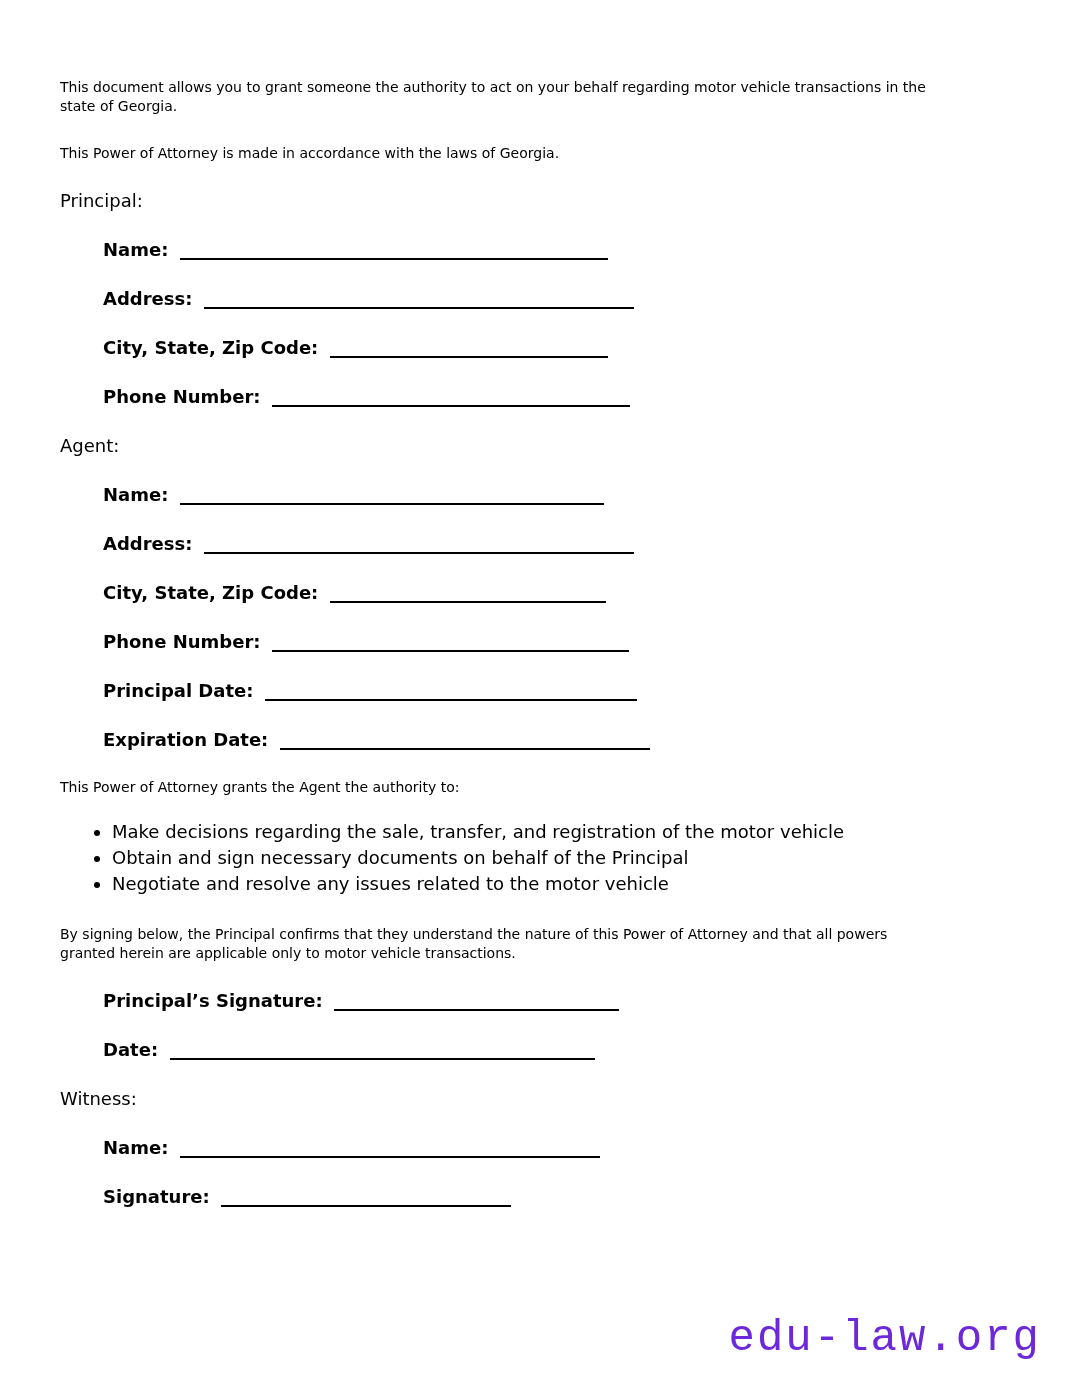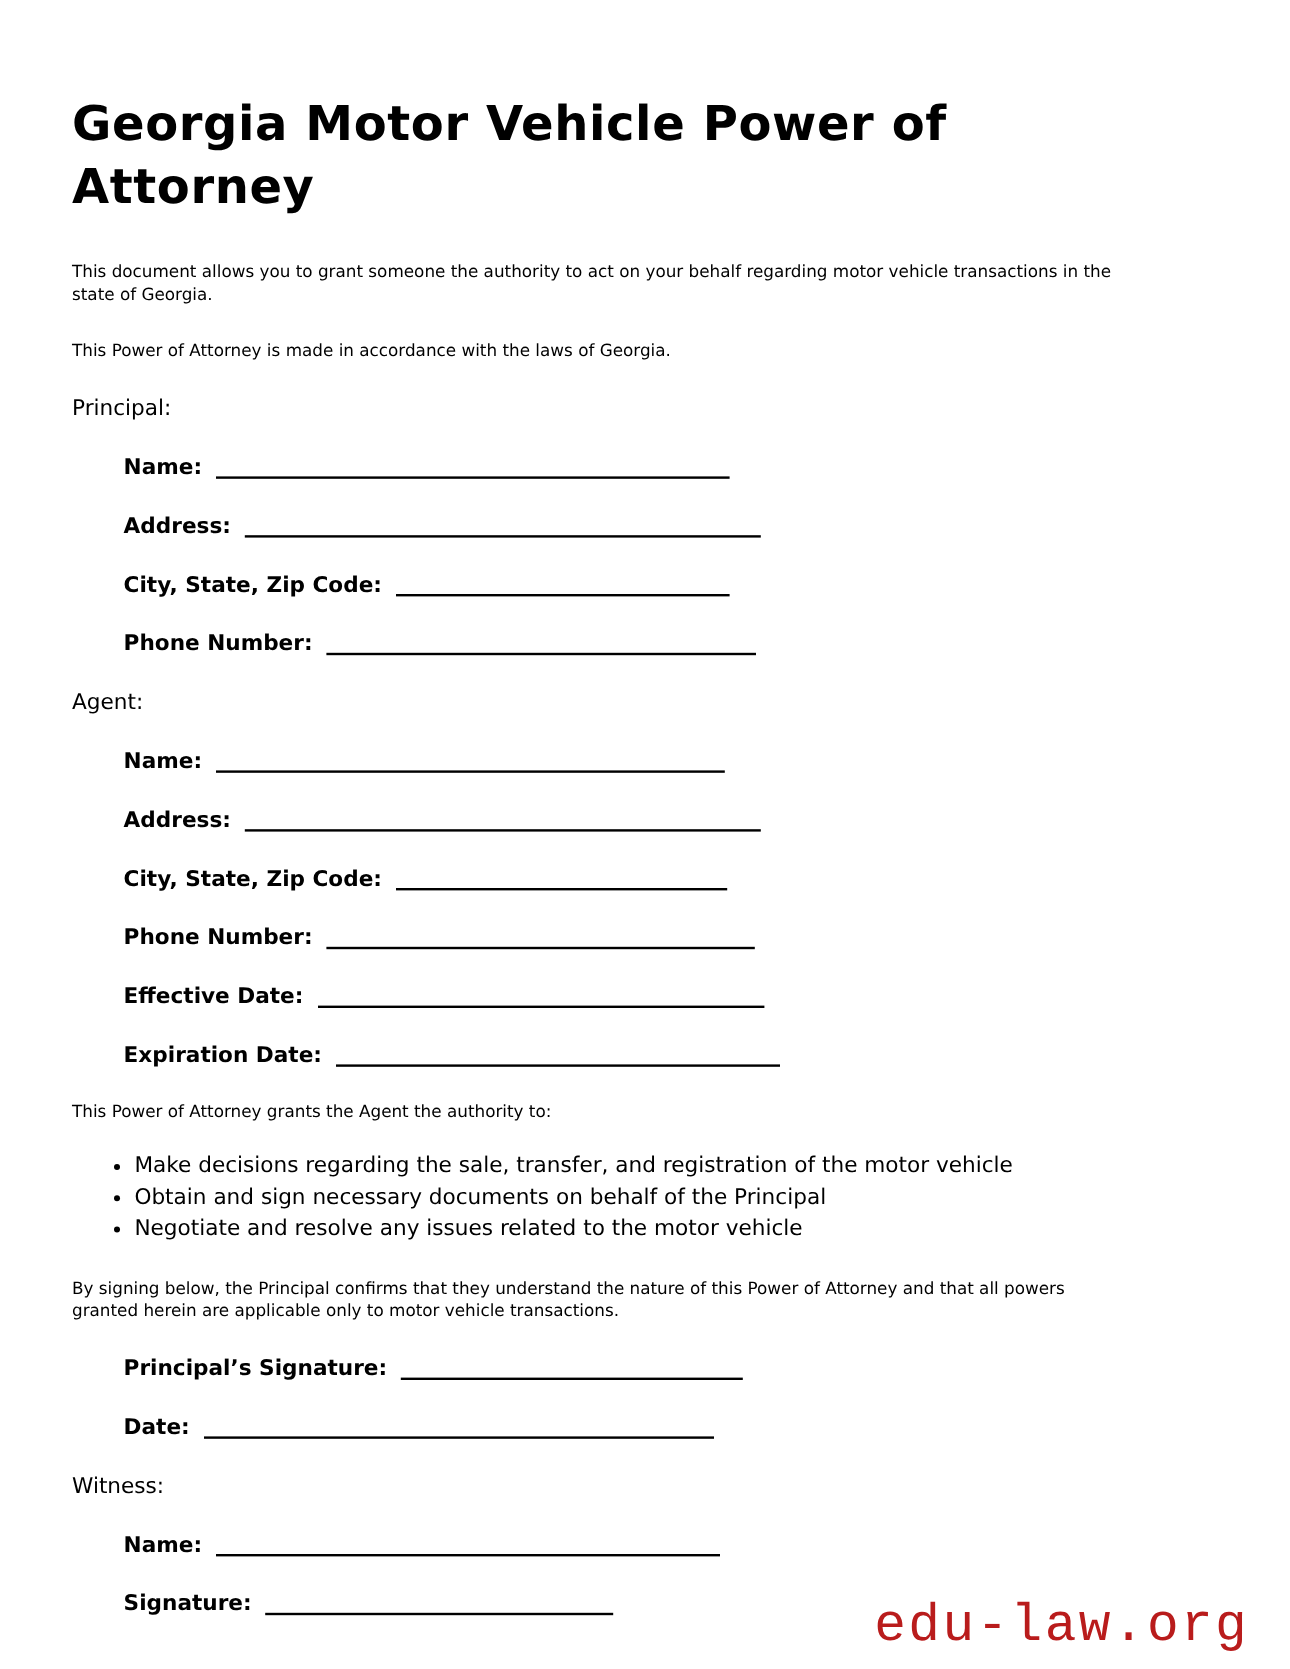--- a/index.html
+++ b/index.html
@@ -57,33 +57,32 @@
     max-width: 880px;
   }
   ul.authority-list li {
     font-size: 18px;
     line-height: 1.38;
     margin-bottom: 1px;
   }
   .watermark {
     position: absolute;
     right: 34px;
-    bottom: 10px;
+    bottom: 28px;
     font-family: "Liberation Mono", "DejaVu Sans Mono", monospace;
     font-size: 44px;
-    color: #b91c1c;
+    color: #6d28d9;
     letter-spacing: 2px;
   }
 </style>
 </head>
 <body>
 
 <div class="doc">
 
-  <h1 class="doc-title">Georgia Motor Vehicle Power of Attorney</h1>
 
   <p class="body-text">This document allows you to grant someone the authority to act on your behalf regarding motor vehicle transactions in the state of Georgia.</p>
   <p class="body-text">This Power of Attorney is made in accordance with the laws of Georgia.</p>
 
   <div class="heading-row">Principal:</div>
 
   <div class="field-row">
     <span class="field-label">Name:</span>
     <span class="blank-line" style="width:428px"></span>
   </div>
@@ -113,21 +112,21 @@
   <div class="field-row">
     <span class="field-label">City, State, Zip Code:</span>
     <span class="blank-line" style="width:276px"></span>
   </div>
   <div class="field-row">
     <span class="field-label">Phone Number:</span>
     <span class="blank-line" style="width:357px"></span>
   </div>
 
   <div class="field-row">
-    <span class="field-label">Effective Date:</span>
+    <span class="field-label">Principal Date:</span>
     <span class="blank-line" style="width:372px"></span>
   </div>
   <div class="field-row">
     <span class="field-label">Expiration Date:</span>
     <span class="blank-line" style="width:370px"></span>
   </div>
 
   <p class="body-text">This Power of Attorney grants the Agent the authority to:</p>
 
   <ul class="authority-list">

